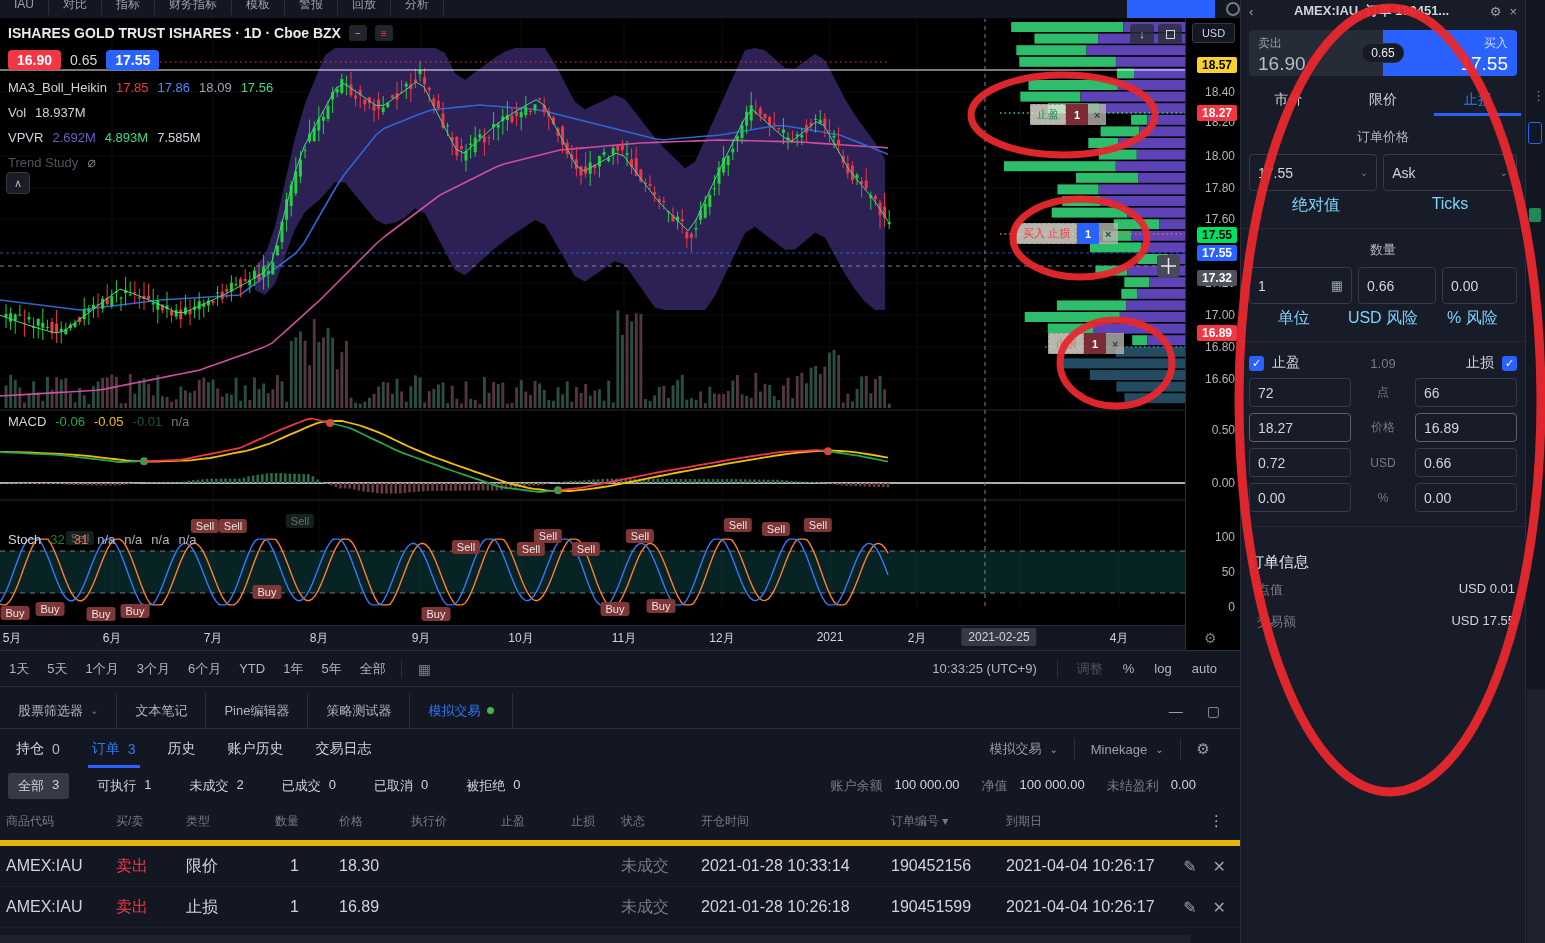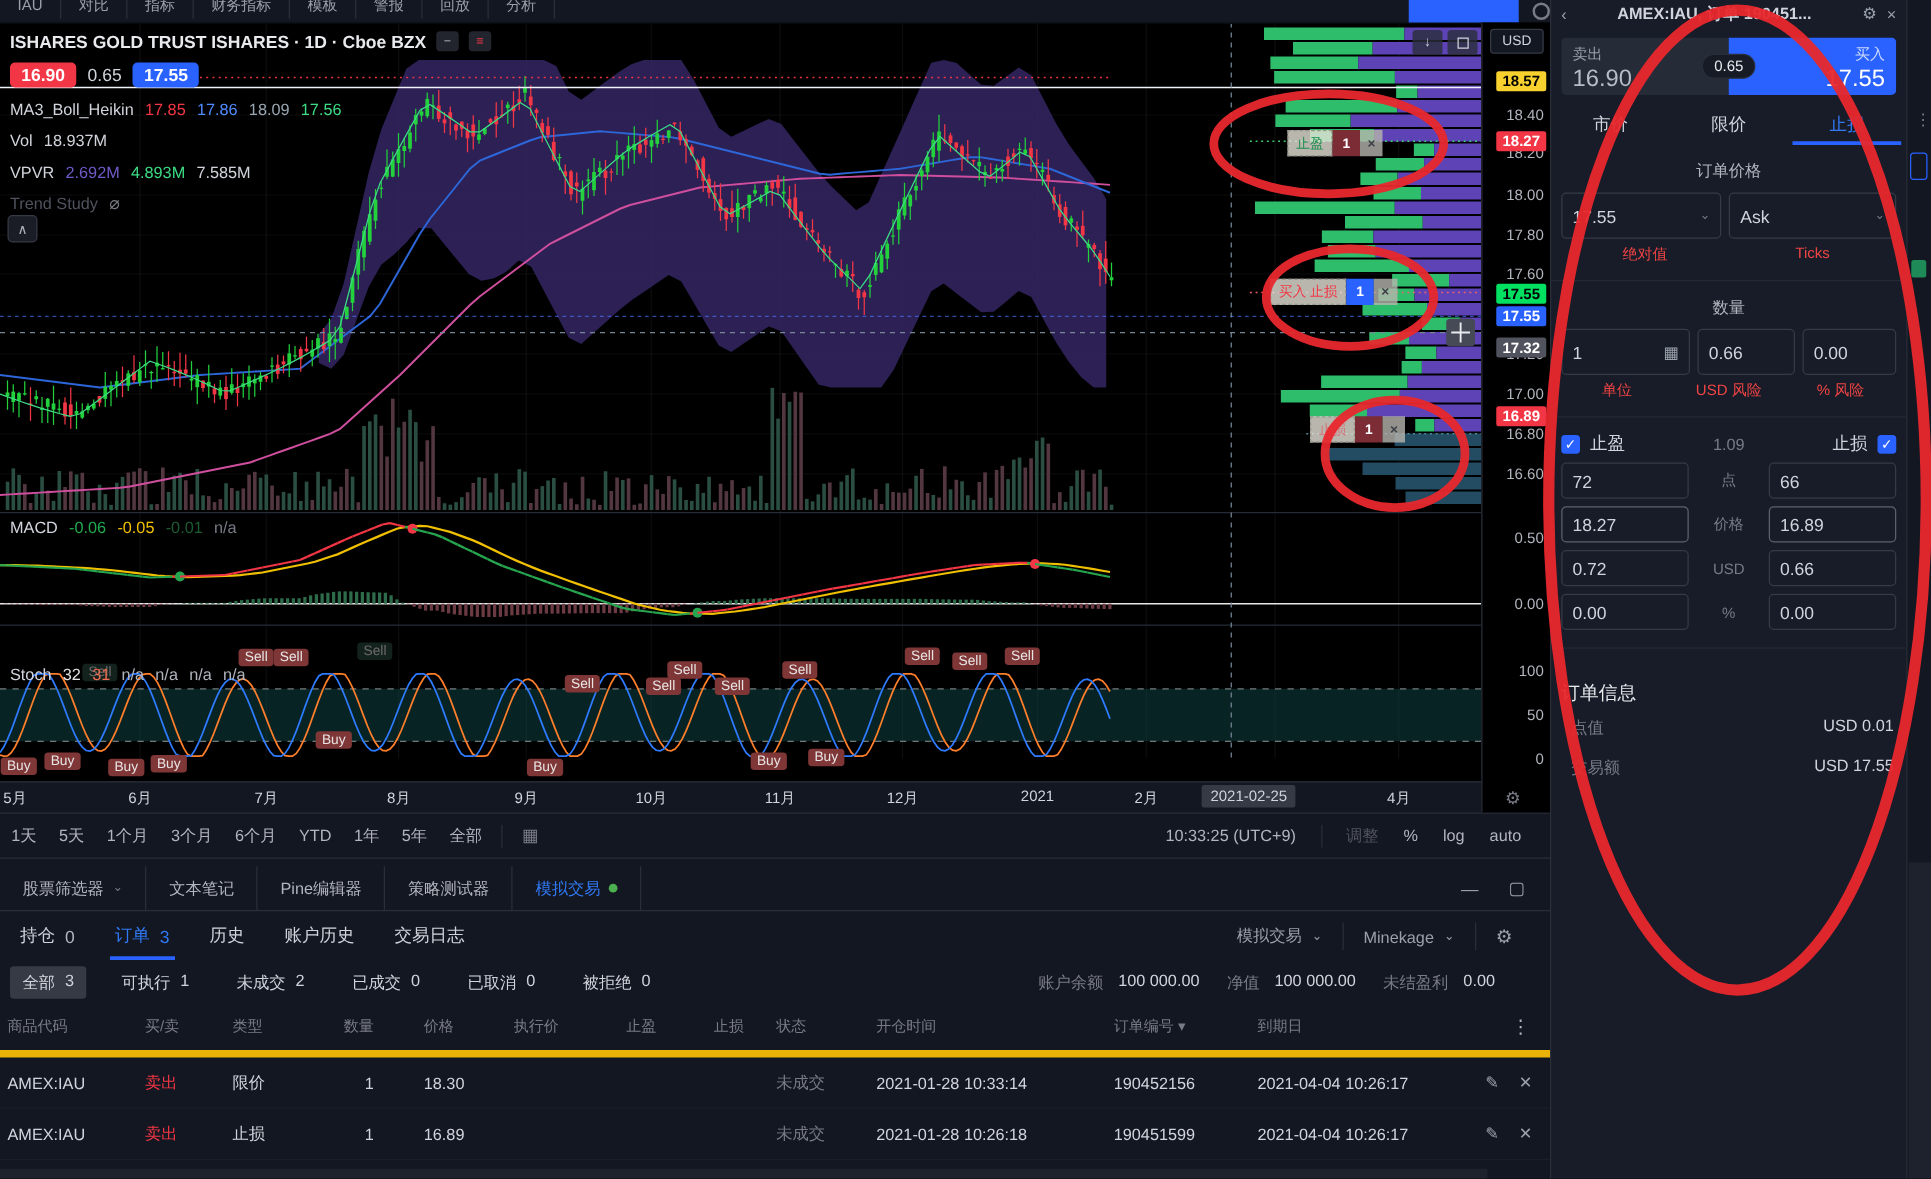--- a/index.html
+++ b/index.html
@@ -101,21 +101,21 @@
   #sub-right { margin-left:auto; display:flex; align-items:center; padding-right:14px; color:#9aa0aa; font-size:13px; }
   #sub-right .w { padding:0 16px; display:flex; gap:8px; align-items:center; }
   #sub-right .vsep { width:1px; height:22px; background:#2a2e39; }
   #bp-filters { position:absolute; left:0; top:82px; width:100%; height:33px; display:flex; align-items:center; padding:0 8px; }
   .flt { display:flex; gap:8px; padding:4px 10px; border-radius:3px; color:#d1d4dc; font-size:13px; margin-right:18px; }
   .flt.sel { background:#363a45; }
   #summary { margin-left:auto; display:flex; gap:12px; padding-right:26px; font-size:13px; }
   #summary .sl { color:#787b86; }
   #summary .sv { color:#d1d4dc; margin-right:10px; }
 
-  .trow { position:absolute; left:0; width:100%; display:grid; grid-template-columns:110px 70px 75px 50px 100px 90px 70px 50px 80px 190px 115px 160px 1fr; align-items:center; font-size:13px; }
+  .trow { position:absolute; left:0; width:100%; display:grid; grid-template-columns:110px 70px 75px 50px 100px 90px 70px 50px 80px 190px 115px 160px 1fr; align-items:center; font-size:16px; }
   .trow > div { padding-left:6px; white-space:nowrap; }
   .trow > div:nth-child(4) { text-align:right; padding-right:6px; }
   .trow > div:nth-child(5) { padding-left:34px; }
   #thead { top:115px; height:44px; color:#787b86; font-size:12px; border-bottom:6px solid #eab308; }
   #thead .last { display:flex; justify-content:flex-end; padding-right:16px; color:#b2b5be; font-size:15px; }
   .drow { height:41px; border-bottom:1px solid #1b1f2a; color:#d1d4dc; }
   .drow .side { color:#f23645; }
   .drow .status { color:#787b86; }
   .drow .acts { display:flex; justify-content:flex-end; gap:16px; padding-right:14px; color:#9aa0aa; }
   #hscroll { position:absolute; left:0; top:248px; width:1190px; height:8px; background:#1e222d; }
@@ -136,21 +136,21 @@
   #op-tabs { display:flex; margin-top:10px; height:30px; }
   .op-tab { flex:1; text-align:center; color:#d1d4dc; font-size:14px; position:relative; line-height:26px; }
   .op-tab.sel { color:#3179f5; }
   .op-tab.sel:after { content:""; position:absolute; left:4px; right:4px; bottom:0; height:3px; background:#2962ff; }
   .op-sec-title { text-align:center; color:#b2b5be; font-size:13px; margin:12px 0 8px; }
   .op-row { display:flex; gap:6px; padding:0 8px; }
   .op-input { position:relative; border:1px solid #363a45; border-radius:4px; height:37px; display:flex; align-items:center; padding:0 8px; color:#d1d4dc; font-size:14px; background:transparent; }
   .op-input .chev { margin-left:auto; color:#787b86; font-size:10px; }
   .op-input .calc { margin-left:auto; color:#9aa0aa; font-size:13px; }
   .op-hints { display:flex; padding:0 8px; margin-top:4px; }
-  .op-hints span { flex:1; text-align:center; color:#ef4444; font-size:12px; }
+  .op-hints span { flex:1; text-align:center; color:#7dd3fc; font-size:16px; }
   .op-div { height:1px; background:#242936; margin:12px 0; }
   #bracket-head { display:flex; align-items:center; padding:0 8px; margin-top:4px; }
   .cbx { width:15px; height:15px; border-radius:3px; background:#2962ff; color:#fff; font-size:11px; display:flex; align-items:center; justify-content:center; }
   #bracket-head .bh-lab { font-size:14px; color:#d1d4dc; margin:0 8px; }
   #bracket-head .ratio { flex:1; text-align:center; color:#787b86; font-size:13px; }
   .br-row { display:flex; align-items:center; padding:0 8px; margin-top:6px; }
   .br-in { width:102px; height:29px; border:1px solid #363a45; border-radius:4px; display:flex; align-items:center; padding:0 8px; color:#d1d4dc; font-size:14px; }
   .br-in.hl { border-color:#5d606b; }
   .br-mid { flex:1; text-align:center; color:#787b86; font-size:12px; }
   #op-submit { margin:16px 8px 0; height:52px; background:#2962ff; border-radius:4px; color:#fff; font-size:21px; display:flex; align-items:center; justify-content:center; letter-spacing:2px; }
@@ -1266,21 +1266,21 @@
 
     <div class="legend-row" style="top:396px">
         <span class="legend-name ">MACD</span>
         <span style="color: rgb(34, 171, 79);">-0.06</span>
         <span style="color: rgb(240, 192, 0);">-0.05</span>
         <span style="color: rgb(29, 92, 51);">-0.01</span>
         <span style="color: rgb(120, 123, 134);">n/a</span>
       </div>
     <div class="legend-row" style="top:514px">
         <span class="legend-name ">Stoch</span>
-        <span style="color: #e5e5e5;">32</span>
+        <span style="color: #15803d;">32</span>
         <span style="color: rgb(239, 108, 80);">31</span>
         <span style="color: rgb(178, 181, 190);">n/a</span>
         <span style="color: rgb(178, 181, 190);">n/a</span>
         <span style="color: rgb(178, 181, 190);">n/a</span>
         <span style="color: rgb(178, 181, 190);">n/a</span>
       </div>
 
     <div class="corner-btn" style="left:1130px">↓</div>
     <div class="corner-btn" style="left:1158px">
         <span class="corner-box"></span>

